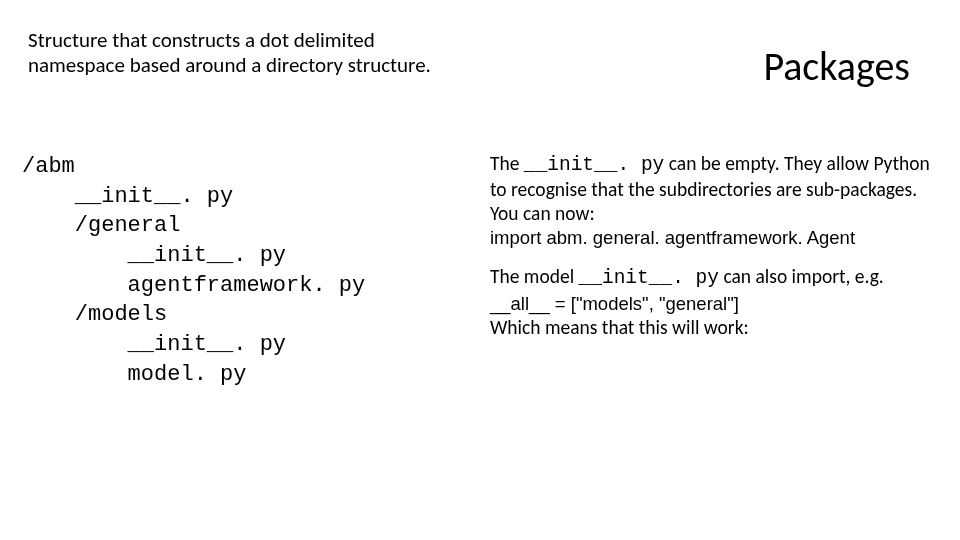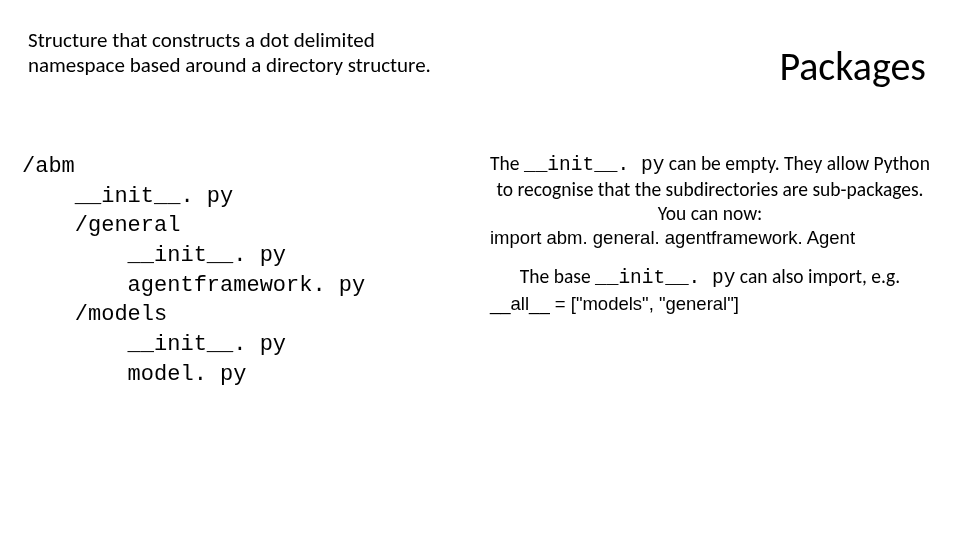--- a/index.html
+++ b/index.html
@@ -1,22 +1,22 @@
 <!DOCTYPE html>
 <html><head>
 <meta charset="utf-8">
 <style>
   * { margin: 0; padding: 0; box-sizing: border-box; }
   html, body { width: 960px; height: 540px; background: #fff; font-family: Calibri, "Segoe UI", Arial, sans-serif; color: #000; }
   .slide { position: relative; width: 960px; height: 540px; padding: 28px 40px 20px 28px; }
   .topline { width: 440px; font-size: 21px; line-height: 1.18; }
-  .title { position: absolute; top: 42px; right: 34px; font-size: 40px; font-weight: 400; }
+  .title { position: absolute; top: 42px; right: 50px; font-size: 40px; font-weight: 400; }
   .tree { position: absolute; top: 152px; left: 22px; font-family: Liberation Mono, monospace; font-size: 22px; line-height: 1.35; white-space: pre; }
   .right { position: absolute; top: 152px; left: 490px; width: 440px; font-size: 19.5px; line-height: 1.22; }
-  .right p { margin-bottom: 2px; text-align: center; }
+  .right p { margin-bottom: 2px; }
   .right .mono { font-family: "Courier New", monospace; }
   .right .codeblock { font-family: Liberation Sans, sans-serif; font-size: 18.5px; margin: 1px 0 1px 0; }
   .gap { height: 14px; }
 </style>
 </head>
 <body>
 
 <div class="slide">
   <div class="topline">Structure that constructs a dot delimited namespace based around a directory structure.</div>
   <div class="title">Packages</div>
@@ -30,17 +30,18 @@
         __init__. py
         model. py</div>
 
   <div class="right">
     <p>
       <span>The </span><span class="mono">__init__. py</span><span> can be empty. They allow Python to recognise that the subdirectories are sub-packages. You can now:</span>
     </p>
     <div class="codeblock">import abm. general. agentframework. Agent</div>
     <div class="gap"></div>
     <p>
-      <span>The base </span><span class="mono">__init__. py</span><span> can also import, e.g.</span>
+      <span>The model </span><span class="mono">__init__. py</span><span> can also import, e.g.</span>
     </p>
     <div class="codeblock">__all__ = ["models", "general"]</div>
+    <p>Which means that this will work:</p>
   </div>
 </div>
 
 </body></html>

